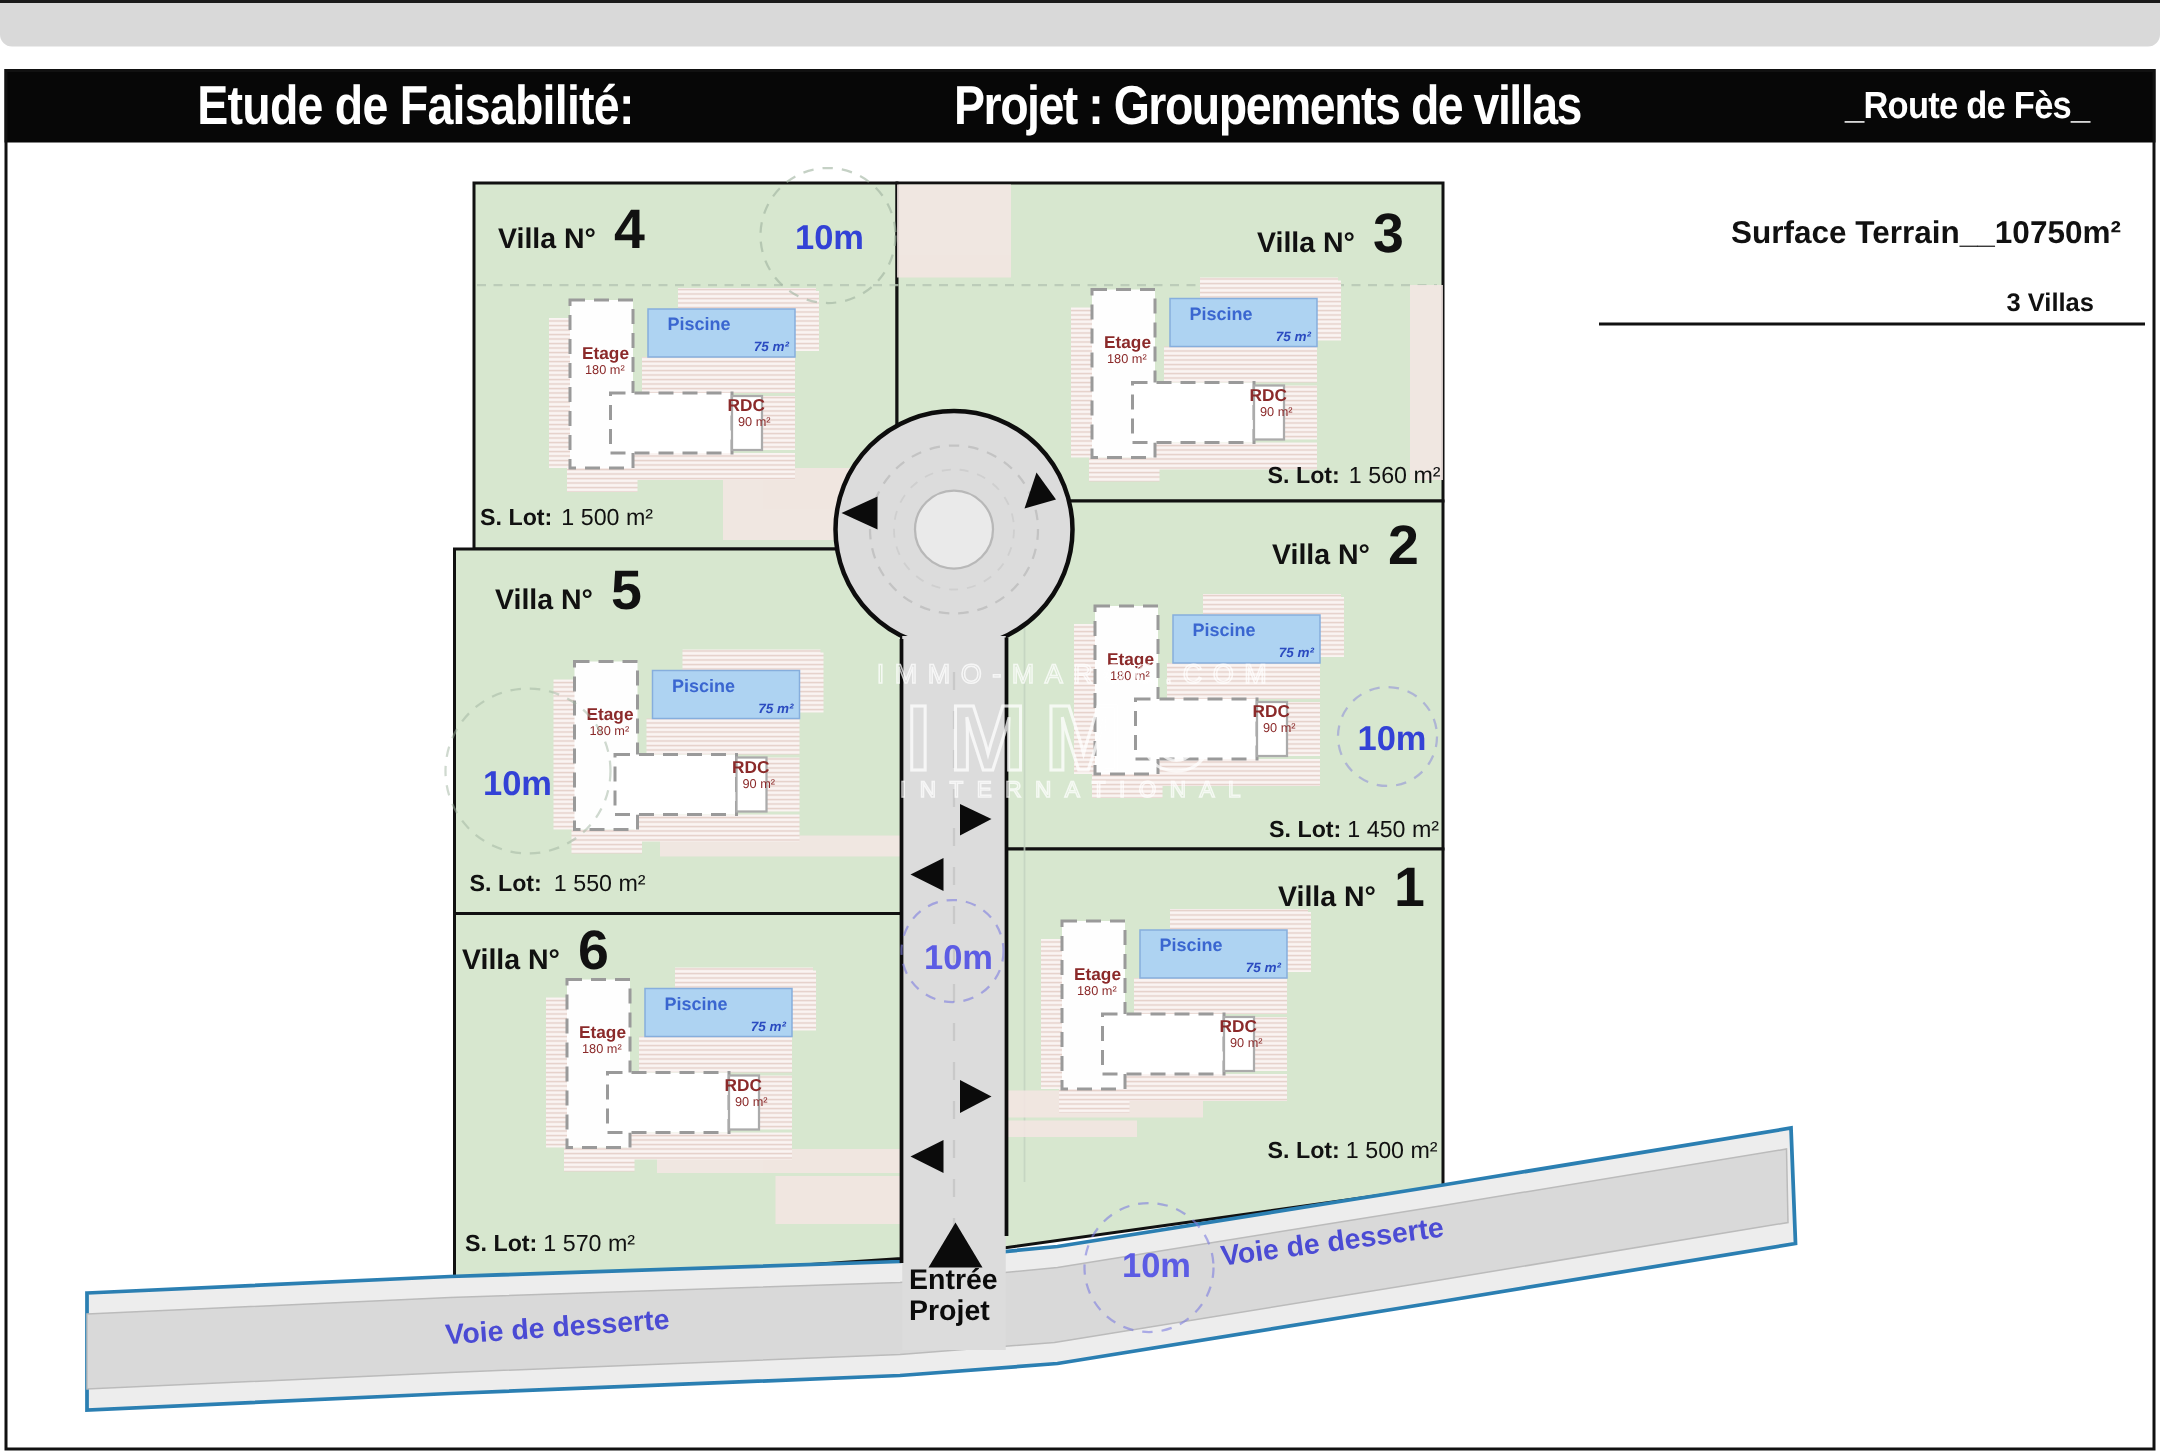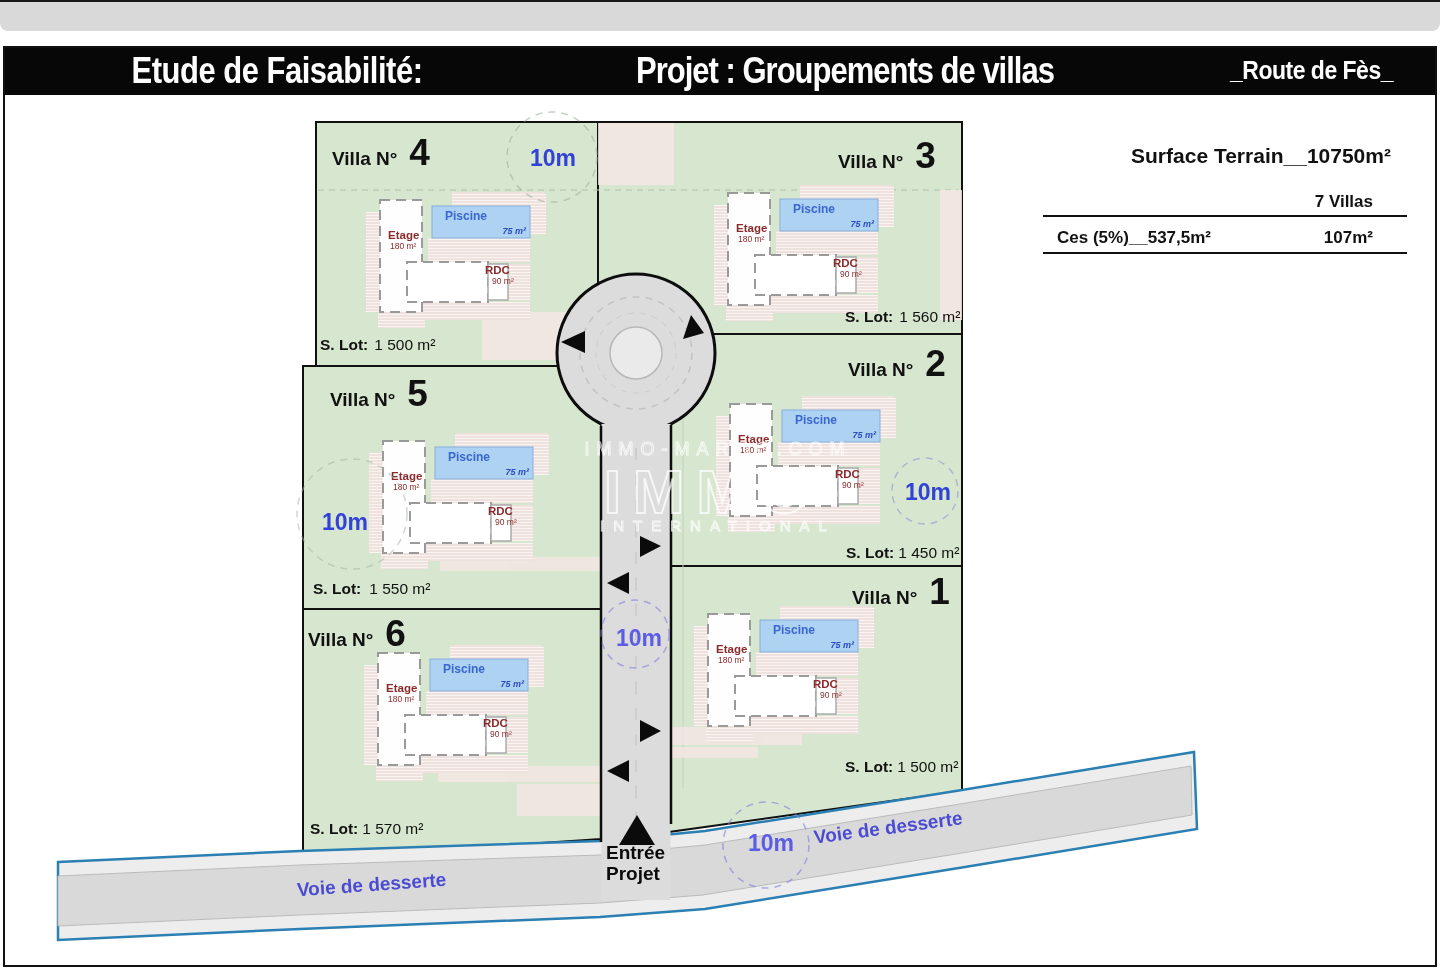--- a/index.html
+++ b/index.html
@@ -8,21 +8,21 @@
     font-family:"Liberation Sans",sans-serif;overflow:hidden;
   }
   .topstrip{position:absolute;left:0;top:0;width:1440px;height:29px;background:#d9d9d9;border-top:2px solid #1a1a1a;border-radius:0 0 8px 8px;}
   .pageframe{position:absolute;left:3px;top:46px;width:1430px;height:917px;border:2px solid #111;background:transparent;}
   .headerbar{position:absolute;left:3px;top:46px;width:1434px;height:49px;background:#070707;color:#fff;}
   .headerbar .t{position:absolute;top:0;height:49px;display:flex;align-items:center;font-weight:bold;white-space:nowrap;}
   .t-left{left:108px;width:332px;justify-content:center;font-size:31px;transform:scaleY(1.18);letter-spacing:-0.5px;}
   .t-center{left:618px;width:448px;justify-content:center;font-size:31px;transform:scaleY(1.18);letter-spacing:-1px;}
   .t-right{right:44px;font-size:23px;transform:scaleY(1.1);letter-spacing:-0.5px;}
   .plansvg{position:absolute;left:0;top:0;width:1440px;height:969px;font-family:"Liberation Sans",sans-serif;}
-  .summary{position:absolute;left:1043px;top:144px;width:364px;color:#111;}
+  .summary{position:absolute;left:1066px;top:144px;width:364px;color:#111;}
   .summary-title{font-size:21px;font-weight:bold;text-align:center;transform:translateX(36px);white-space:nowrap;}
   .summary-row{display:flex;justify-content:space-between;align-items:flex-end;border-bottom:2.5px solid #111;font-size:17px;font-weight:bold;}
   .summary-head{margin-top:22px;padding:2px 0 3px;}
   .summary-body{padding:11px 0 4px;}
   .cell-value{padding-right:34px;}
   .cell-label{padding-left:14px;}
   text{fill:#111;}
   .villa-name{font-size:19px;font-weight:bold;}
   .villa-num{font-size:37px;font-weight:bold;}
   .slot-key{font-size:15.5px;font-weight:bold;}
@@ -176,19 +176,15 @@
   <text transform="translate(372,891) rotate(-4)" text-anchor="middle" class="road-label">Voie de desserte</text>
   <text transform="translate(889,834) rotate(-7.5)" text-anchor="middle" class="road-label">Voie de desserte</text>
   <text x="606" y="859" class="ent-label">Entrée</text>
   <text x="606" y="880" class="ent-label">Projet</text>
 </svg>
 
 <div class="summary">
   <div class="summary-title">Surface Terrain__10750m²</div>
   <div class="summary-row summary-head">
     <span class="cell-label"></span>
-    <span class="cell-value">7 Villas</span>
-  </div>
-  <div class="summary-row summary-body">
-    <span class="cell-label">Ces (5%)__537,5m²</span>
-    <span class="cell-value">107m²</span>
+    <span class="cell-value">3 Villas</span>
   </div>
 </div>
 
 </body></html>

